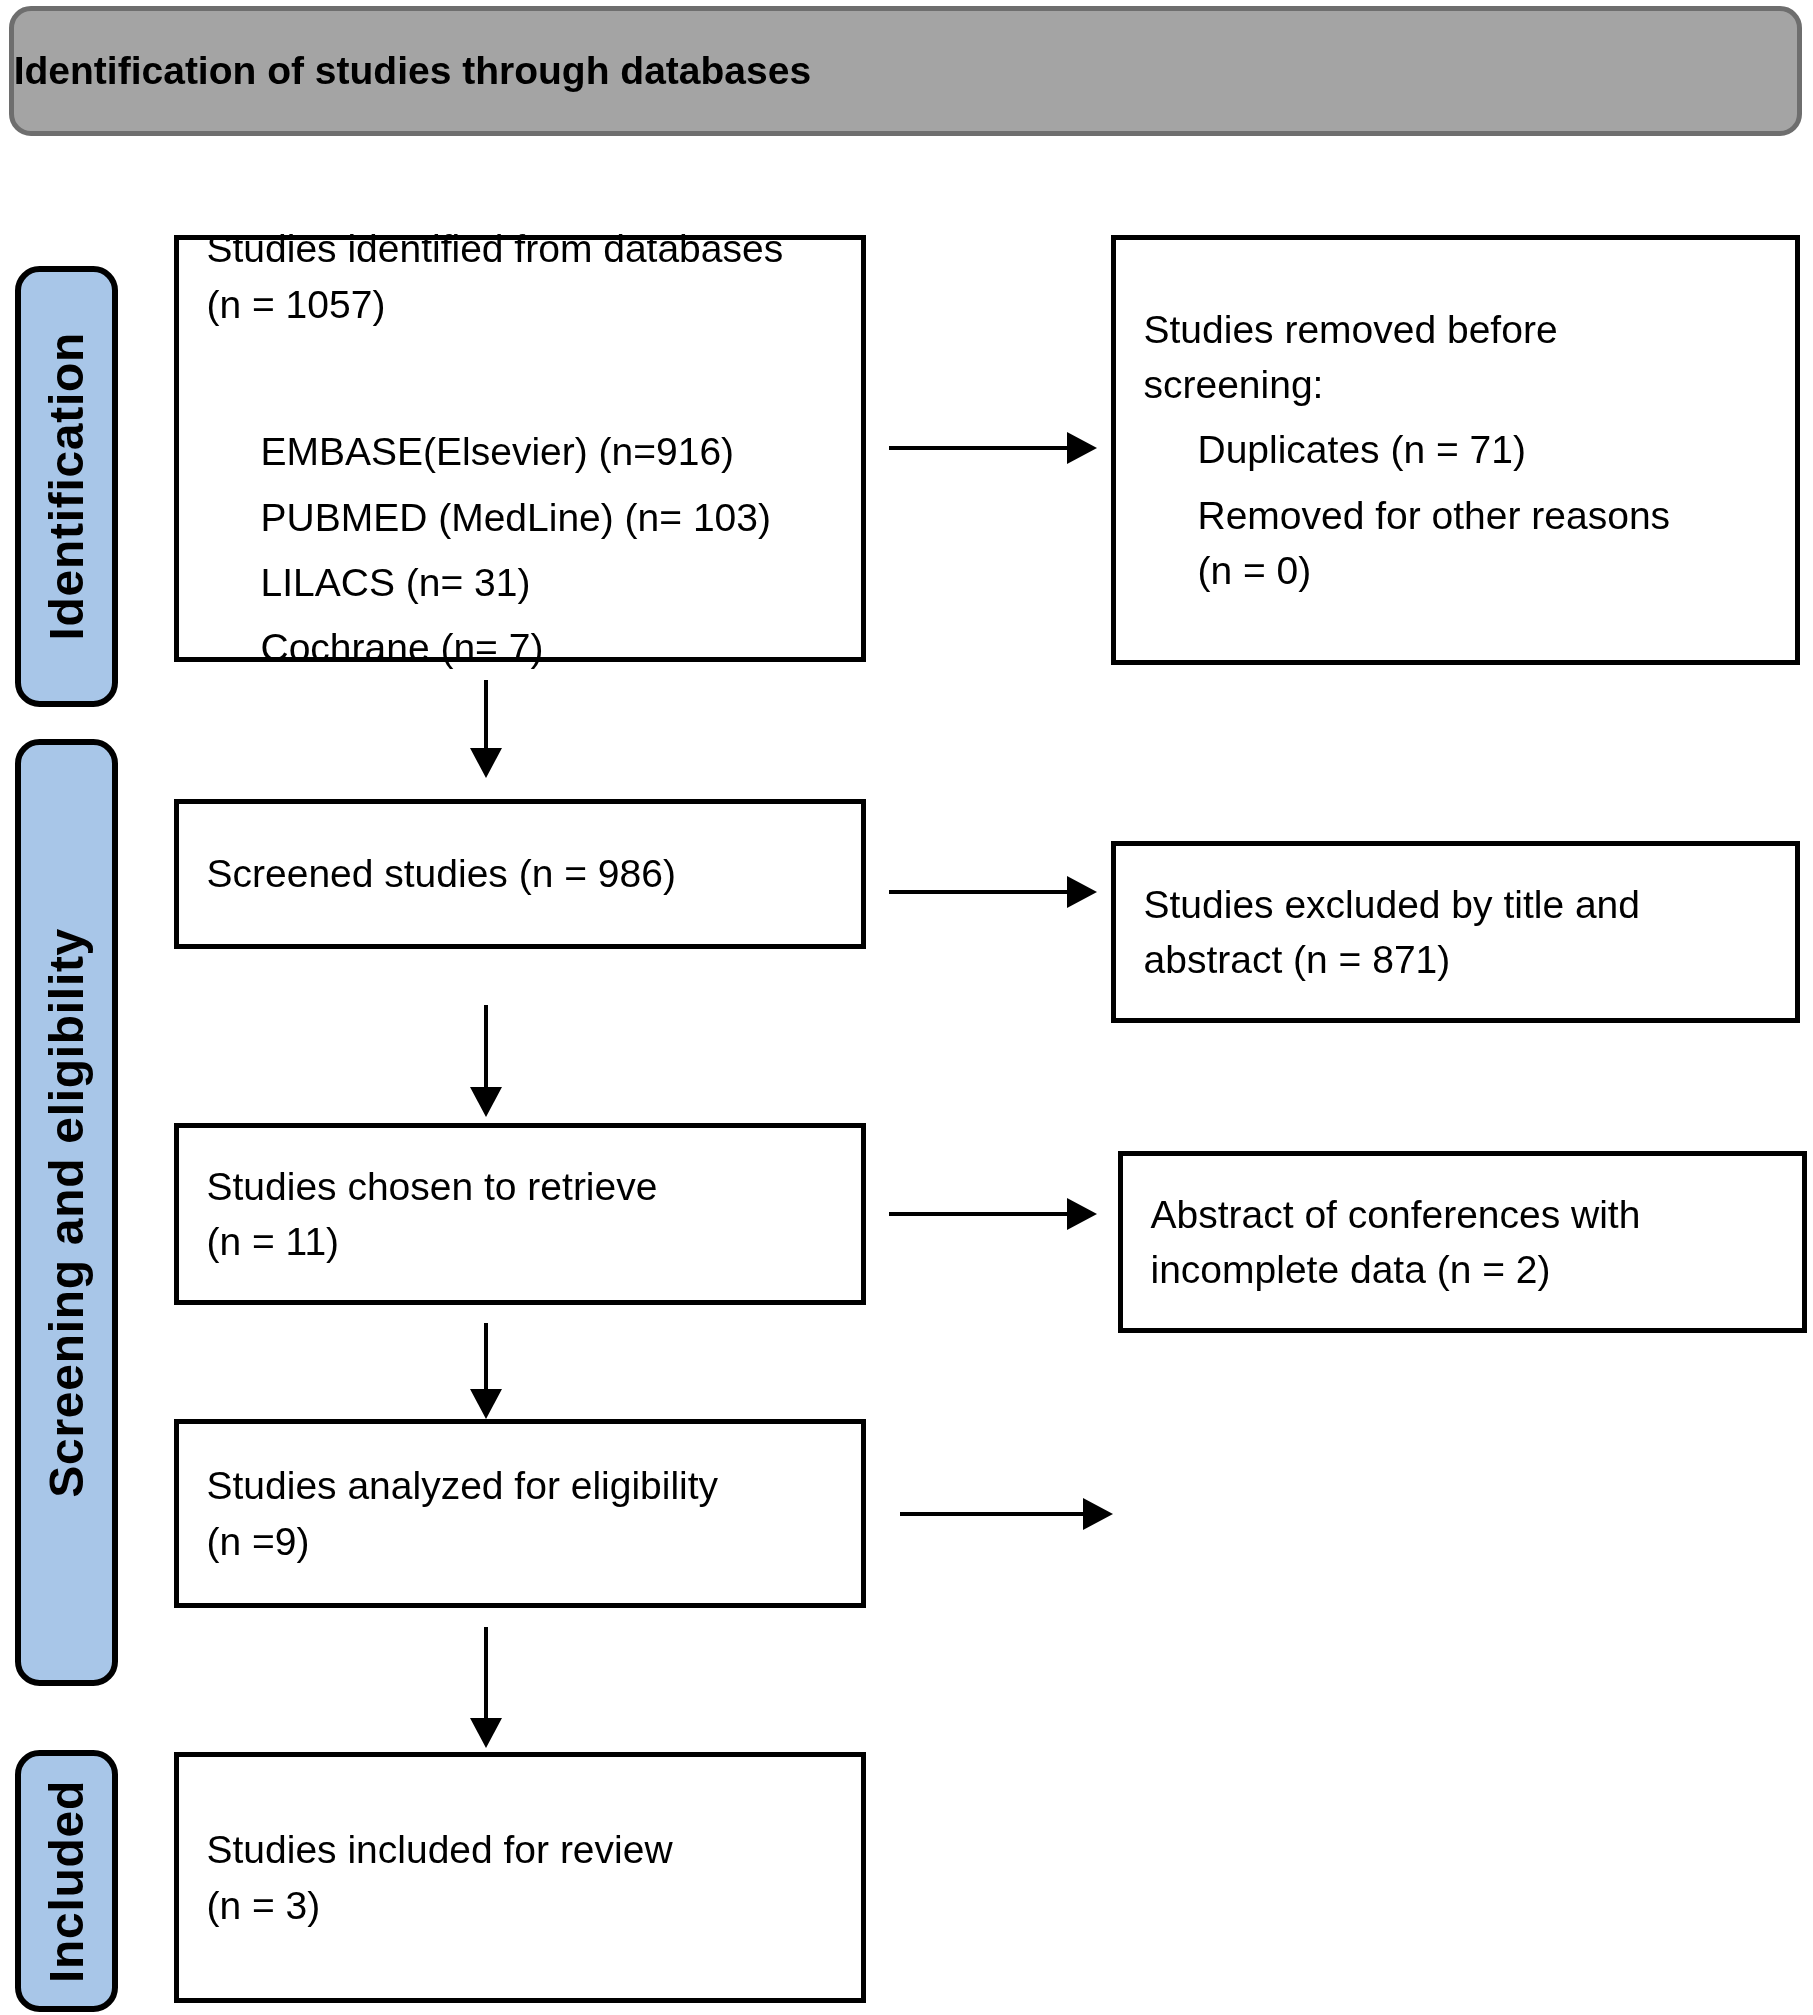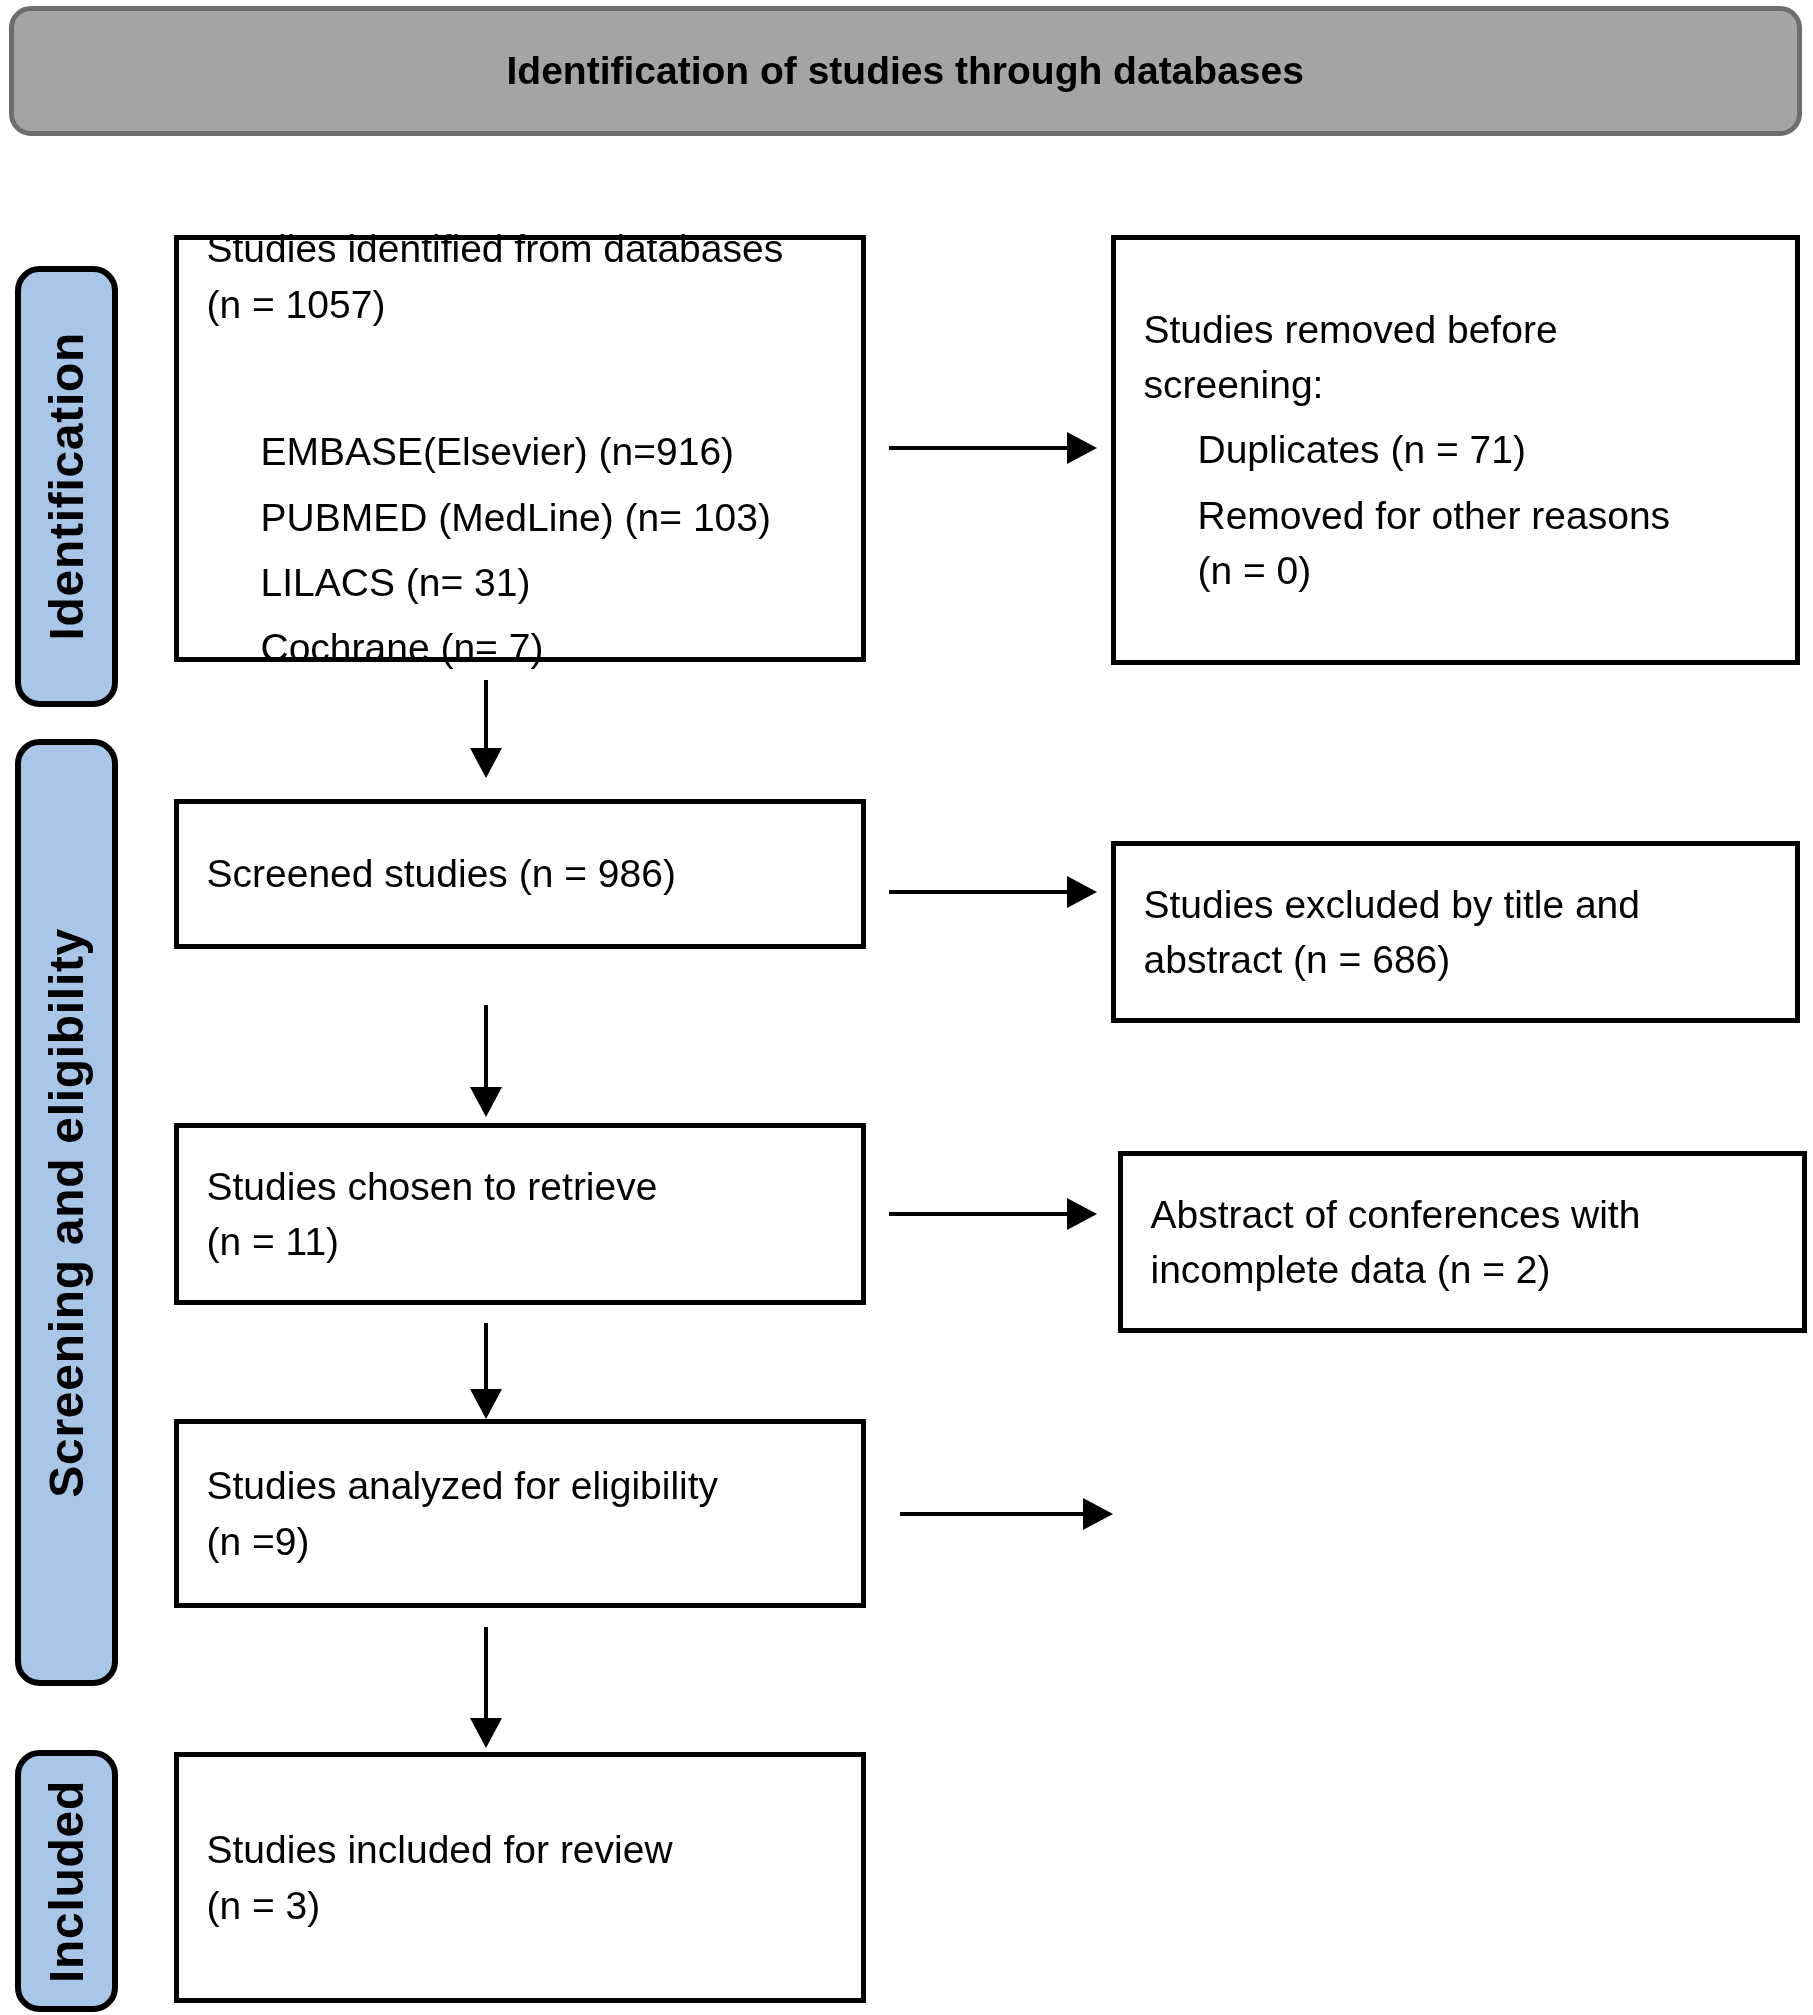--- a/index.html
+++ b/index.html
@@ -14,21 +14,21 @@
   }
 
   
   .banner {
     position: absolute;
     left: 8.7px; top: 5.8px;
     width: 1793px; height: 130px;
     background: var(--banner-fill, #A4A4A4);
     border: 5px solid var(--banner-border, #6E6E6E);
     border-radius: 22px;
-    display: flex; align-items: center; justify-content: center;
+    display: flex; align-items: center; 
   }
   .banner-text { font-weight: bold; font-size: 39px; }
 
   
   .side {
     position: absolute;
     left: 14.5px; width: 103px;
     background: var(--sidebar-fill, #A8C6E8);
     border: 6.5px solid #000000;
     border-radius: 24.6px;
@@ -157,21 +157,21 @@
 screening:</div>
     <div class="items">
       <div class="item">Duplicates (n = 71)</div>
       <div class="item">Removed for other reasons
 (n = 0)</div>
     </div>
   </div>
 
   <div class="fbox rbox" id="box-excluded-title">
     <div class="txt">Studies excluded by title and
-abstract (n = 686)</div>
+abstract (n = 871)</div>
   </div>
 
   <div class="fbox rbox" id="box-conference">
     <div class="txt">Abstract of conferences with
 incomplete data (n = 2)</div>
   </div>
 
 
   <div class="arr-h" id="arr-h1"></div>
   <div class="arr-h" id="arr-h2"></div>

